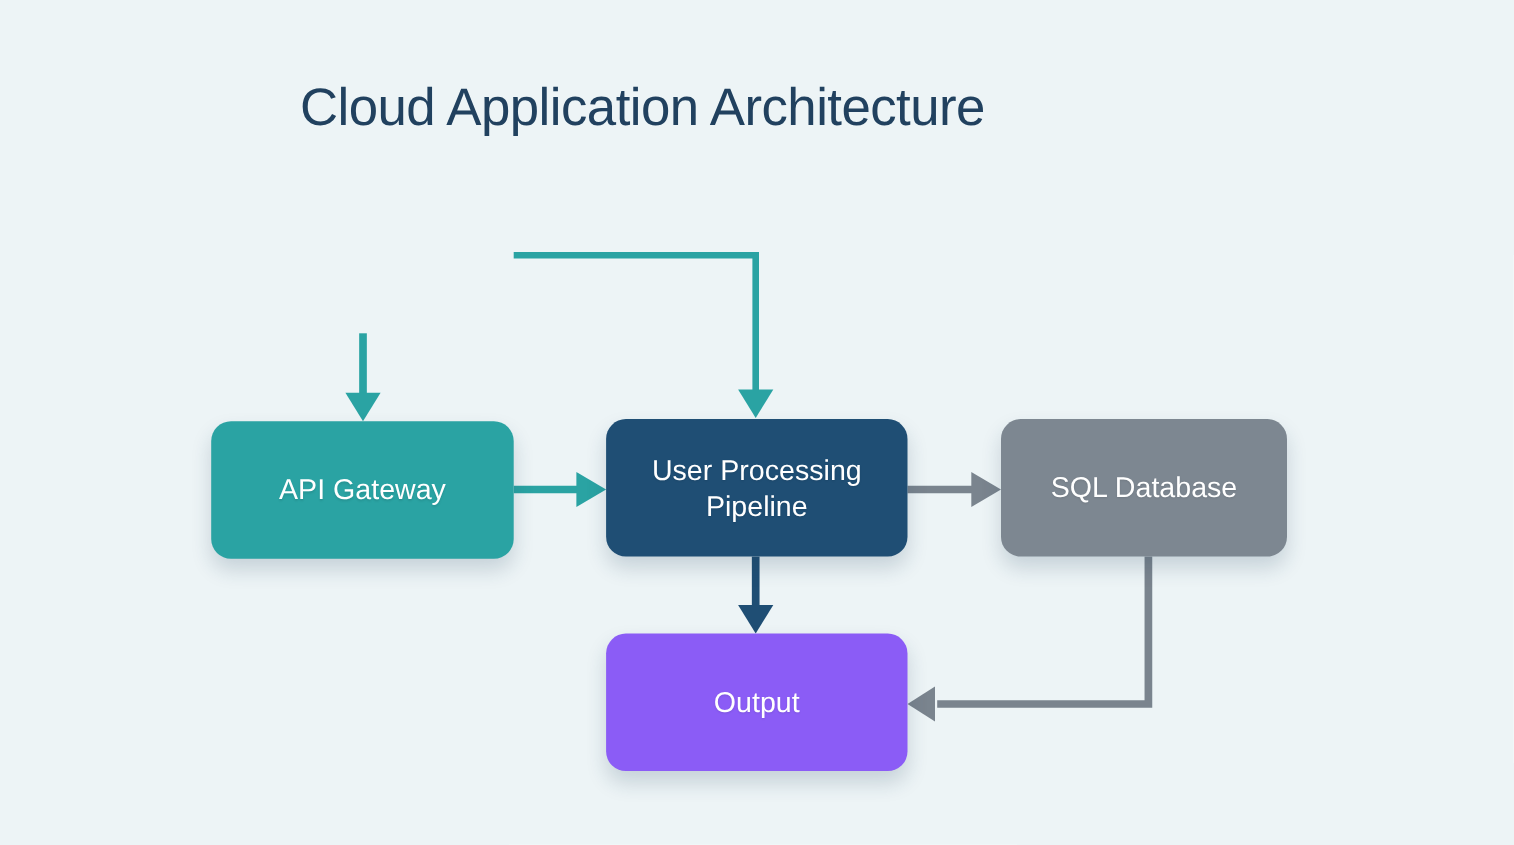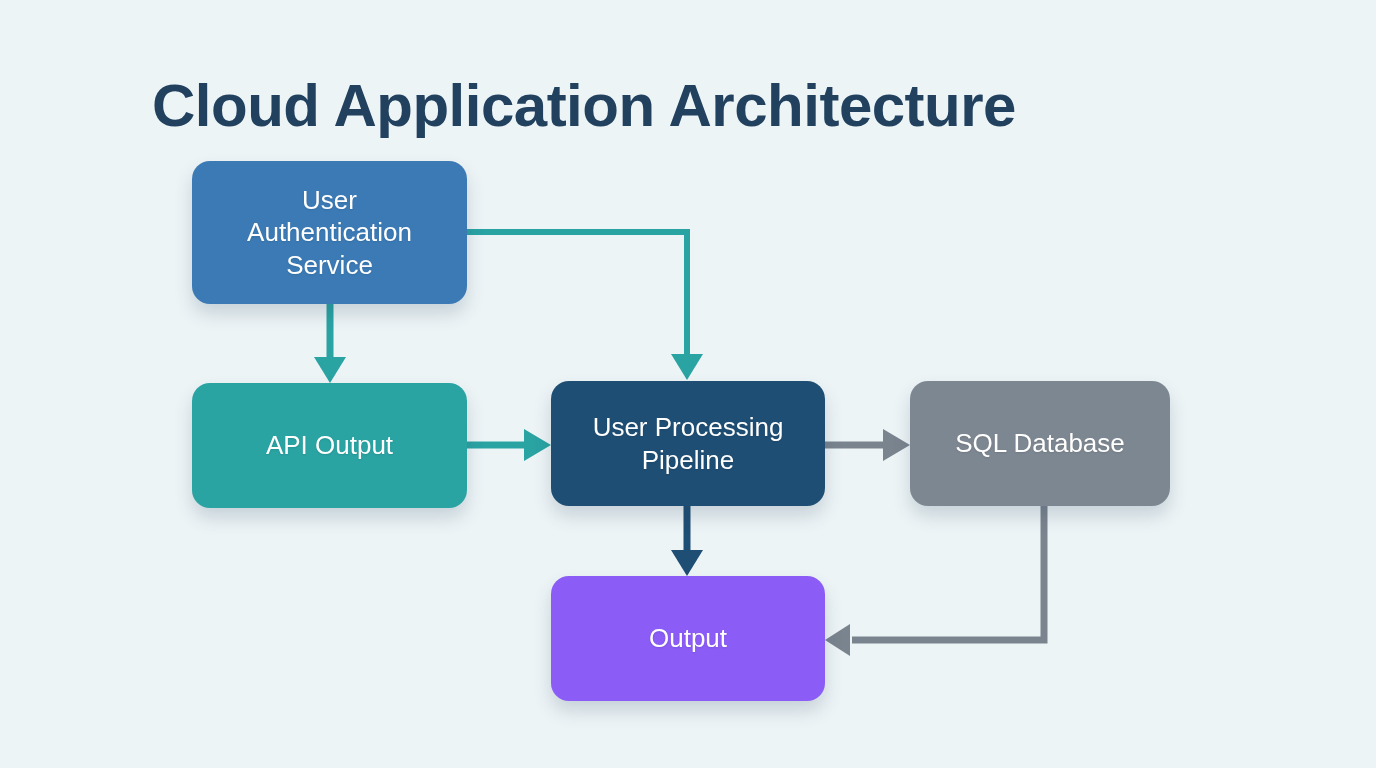--- a/index.html
+++ b/index.html
@@ -12,22 +12,22 @@
     height: 768px;
     background: #edf4f6;
   }
 
   .diagram-title {
     position: absolute;
     left: 0;
     top: 71px;
     width: 1168px;
     text-align: center;
-    font-size: 60px;
-    font-weight: bold;
+    font-size: 48px;
+    font-weight: normal;
     letter-spacing: -0.5px;
     color: #21415f;
   }
 
   svg.connectors {
     position: absolute;
     left: 0;
     top: 0;
     width: 1376px;
     height: 768px;
@@ -86,28 +86,23 @@
       <line x1="687" y1="506" x2="687" y2="552" stroke-width="7" stroke="#1f4e74"></line>
       <polygon points="671,550 703,550 687,576" fill="#1f4e74"></polygon>
     </g>
 
     <g>
       <polyline points="1044,506 1044,640 852,640" fill="none" stroke-width="7" stroke="#7a848e"></polyline>
       <polygon points="850,624 850,656 825,640" fill="#7a848e"></polygon>
     </g>
   </svg>
 
-  <div class="node node-auth" style="background-color: rgb(59, 122, 181);">
-    <span class="label">User
-Authentication
-Service</span>
-  </div>
 
   <div class="node node-gateway" style="background-color: rgb(42, 163, 163);">
-    <span class="label">API Output</span>
+    <span class="label">API Gateway</span>
   </div>
 
   <div class="node node-pipeline" style="background-color: rgb(31, 78, 116);">
     <span class="label">User Processing
 Pipeline</span>
   </div>
 
   <div class="node node-database" style="background-color: rgb(125, 135, 145);">
     <span class="label">SQL Database</span>
   </div>

